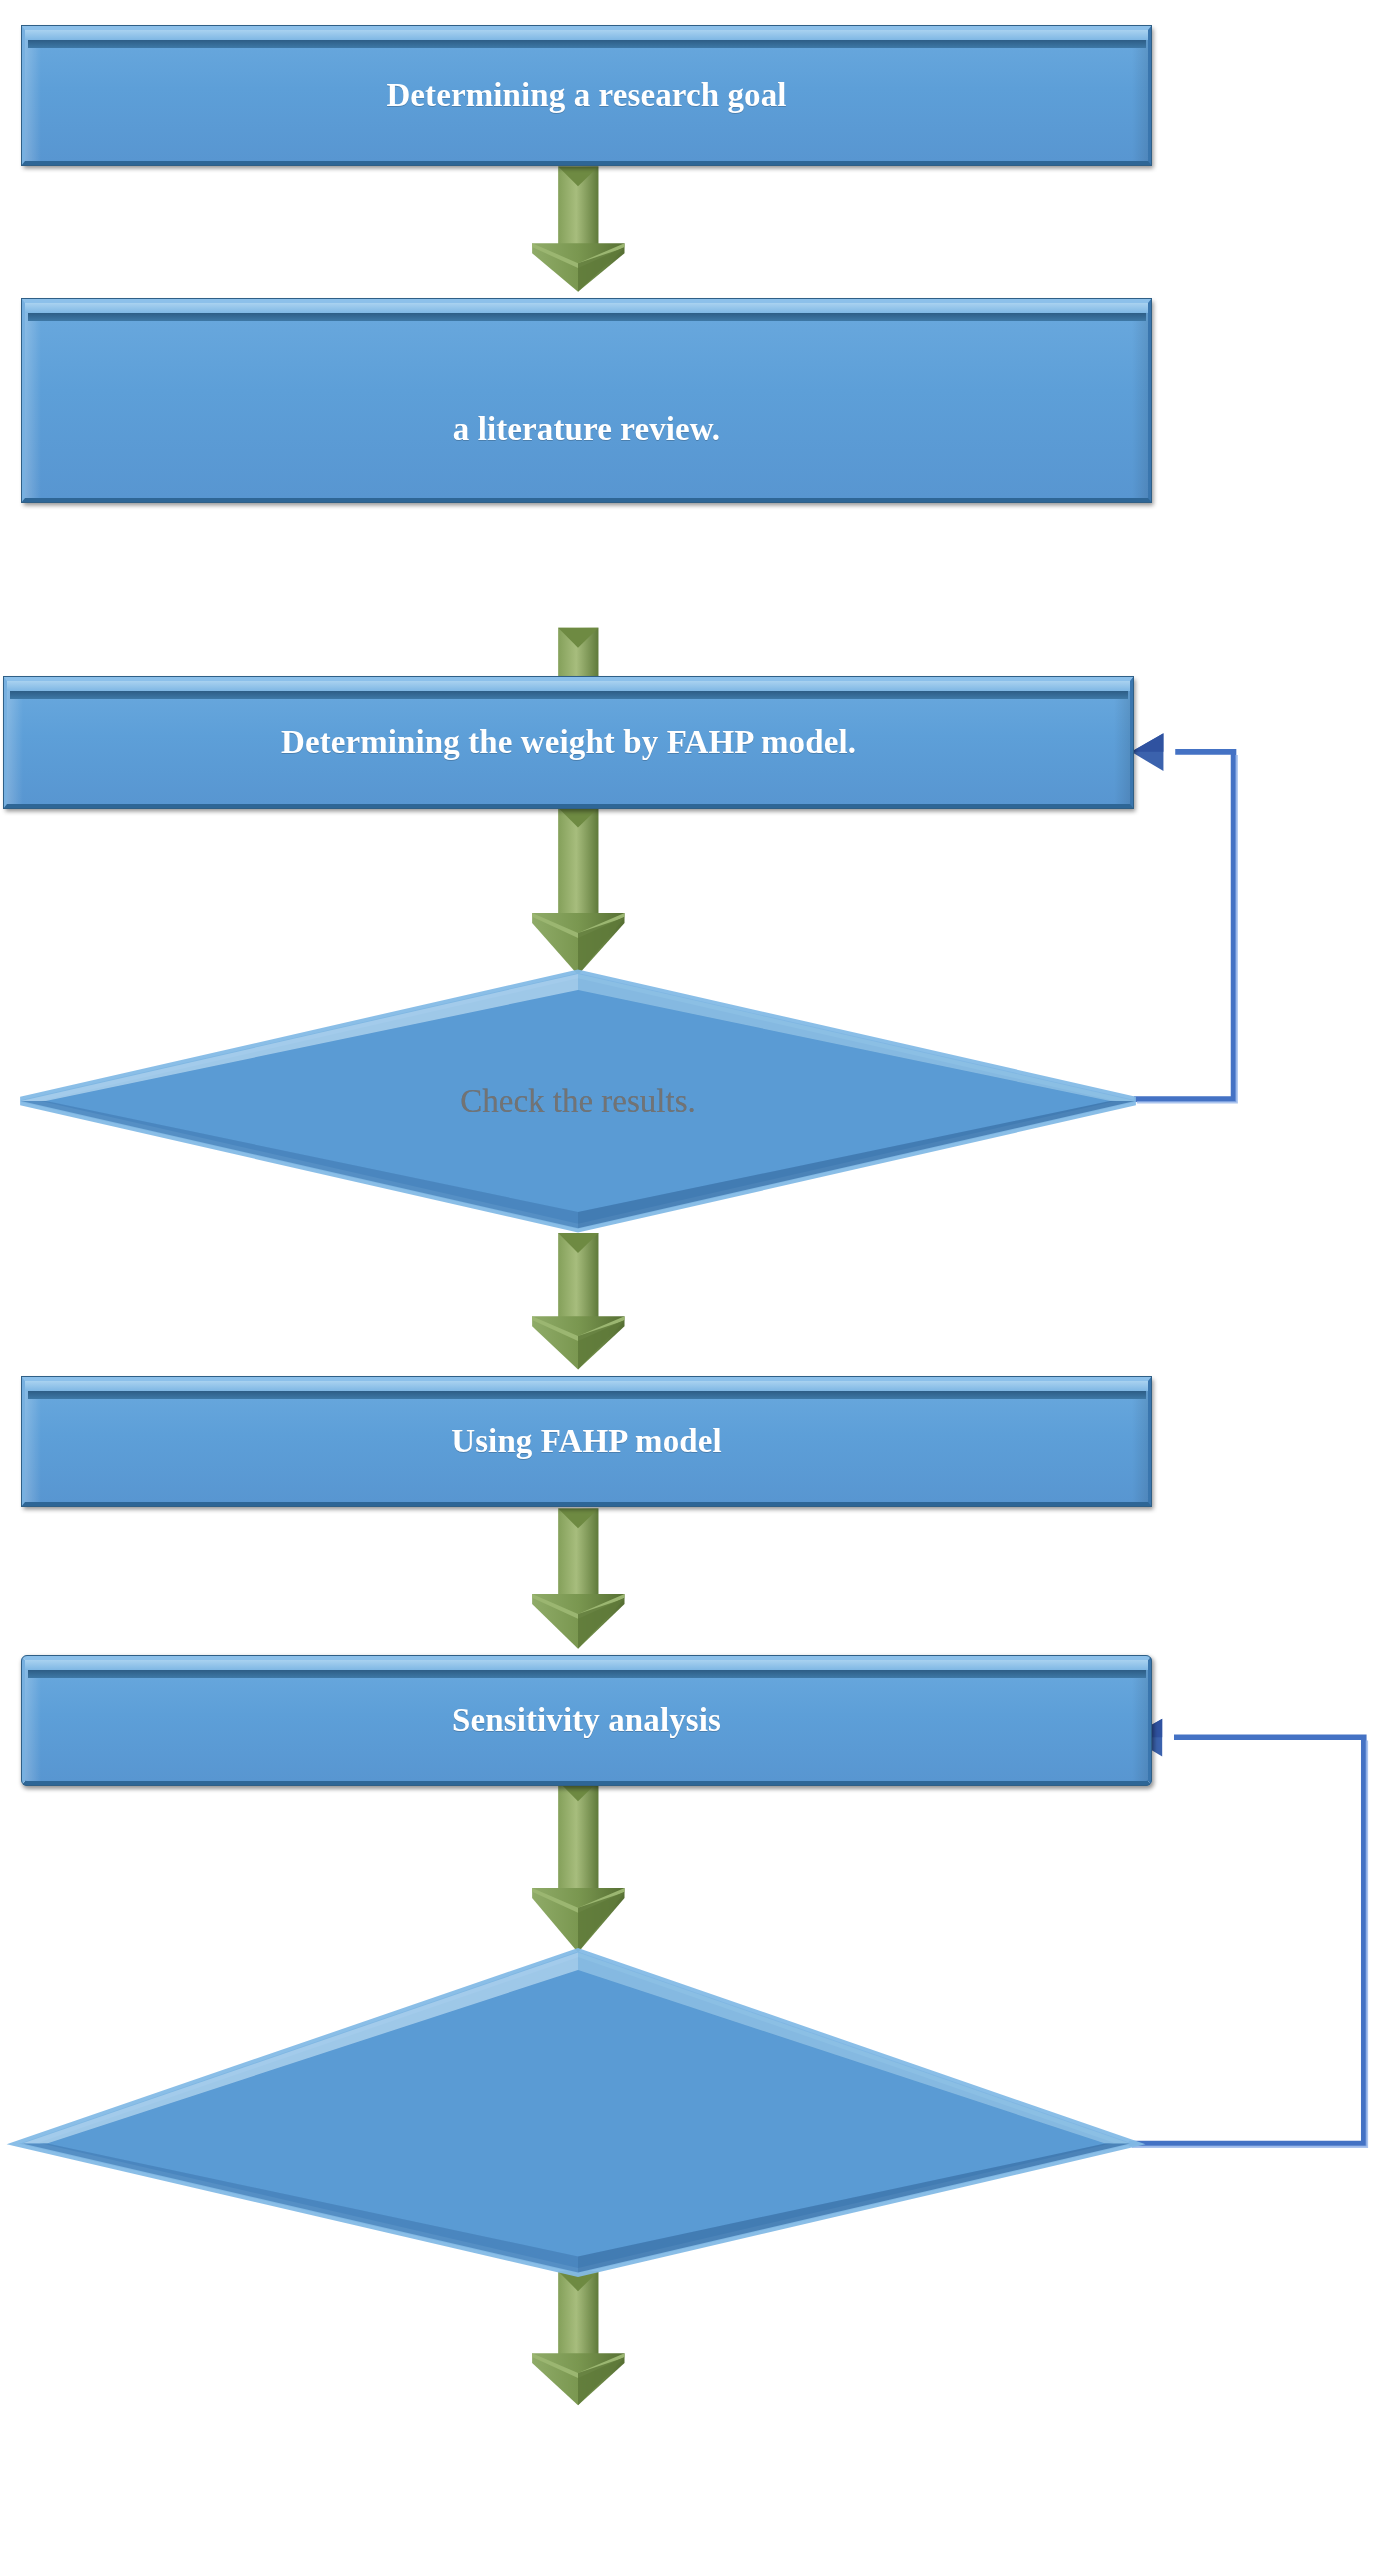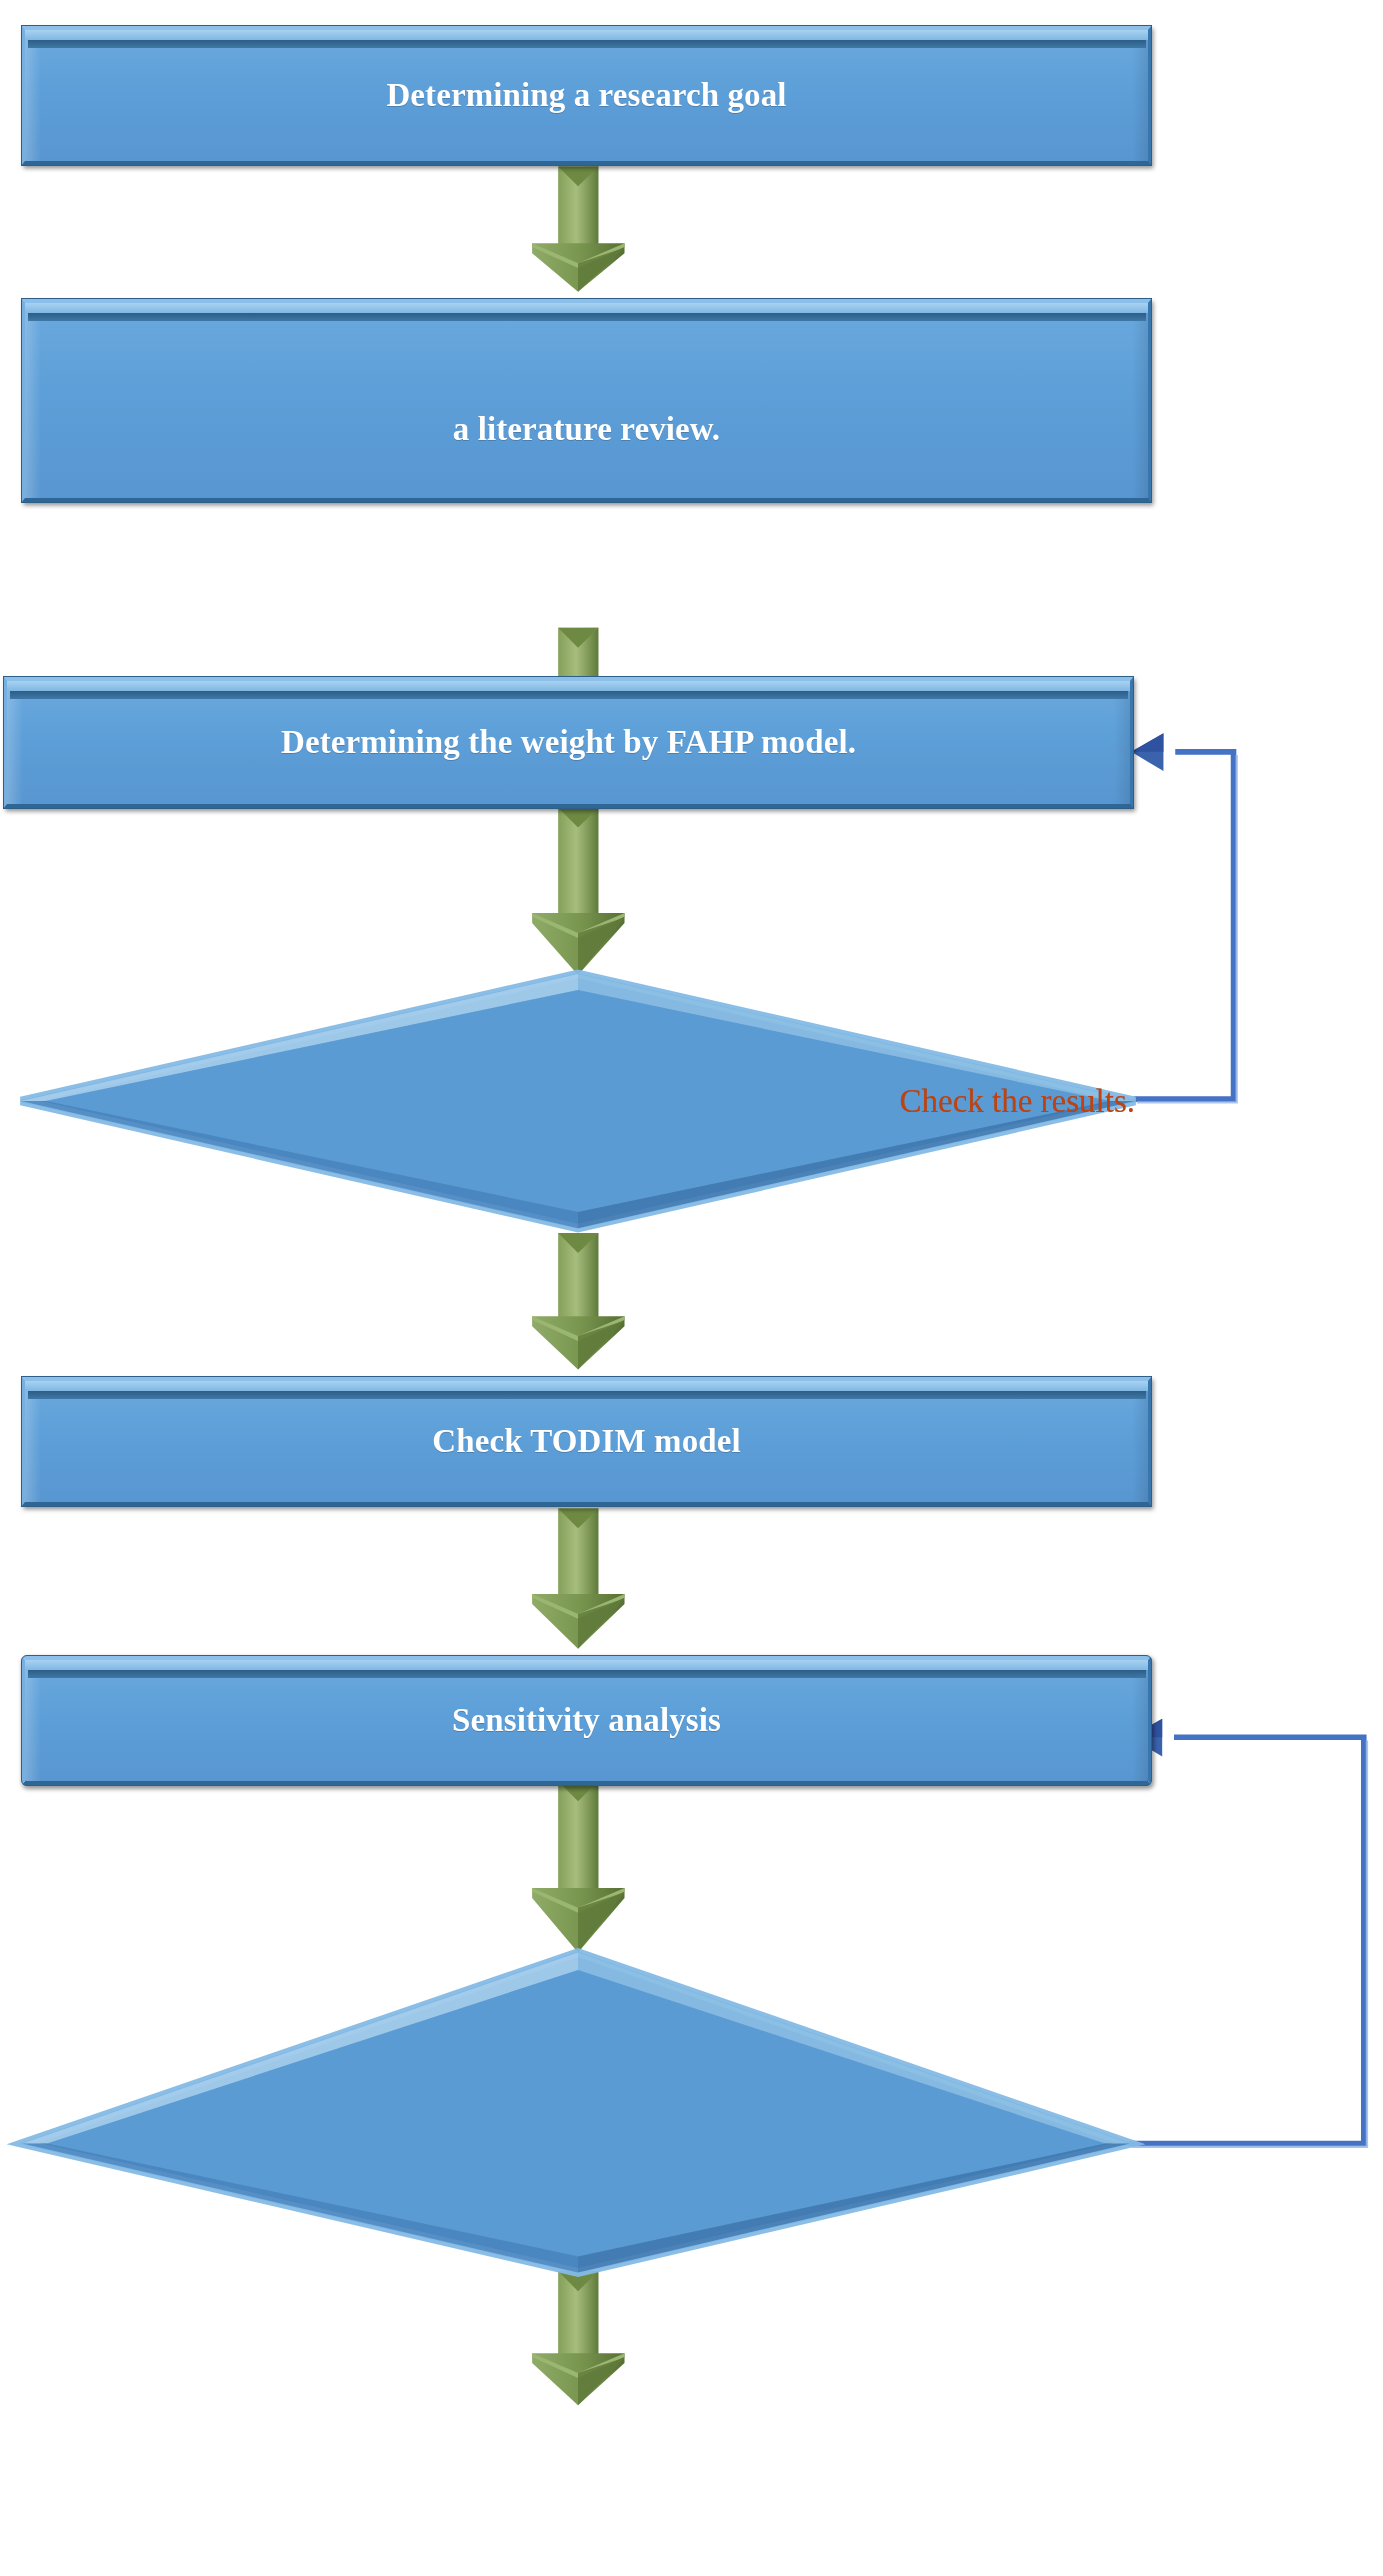--- a/index.html
+++ b/index.html
@@ -69,22 +69,22 @@
 
   
   .decision{
     position:absolute;
   }
   .decision .dtxt{
     position:absolute;
     left:0; right:0;
     top:50%;
     transform:translateY(-50%);
-    text-align:right;
-    color:#c2410c;
+    text-align:center;
+    color:#737373;
     font-size:33px;
     z-index:4;
     text-shadow:0 0.6px 0.6px rgba(0,0,0,0.18);
     pointer-events:none;
   }
 </style>
 </head>
 <body>
 
 <div id="canvas">
@@ -222,21 +222,21 @@
 
   <div class="proc" style="left:3px; top:676px; width:1131px; height:133px;">
     <span class="ptxt">Determining the weight by FAHP model.</span>
   </div>
 
   <div class="decision" style="left:21px; top:974px; width:1114px; height:254px;">
     <div class="dtxt">Check the results.</div>
   </div>
 
   <div class="proc" style="left:21px; top:1376px; width:1131px; height:131px;">
-    <span class="ptxt">Check TODIM model</span>
+    <span class="ptxt">Using FAHP model</span>
   </div>
 
   <div class="proc" style="left:21px; top:1655px; width:1131px; height:131px;border-radius:6px;">
     <span class="ptxt">Sensitivity analysis</span>
   </div>
 
 
 
 </div>
 

